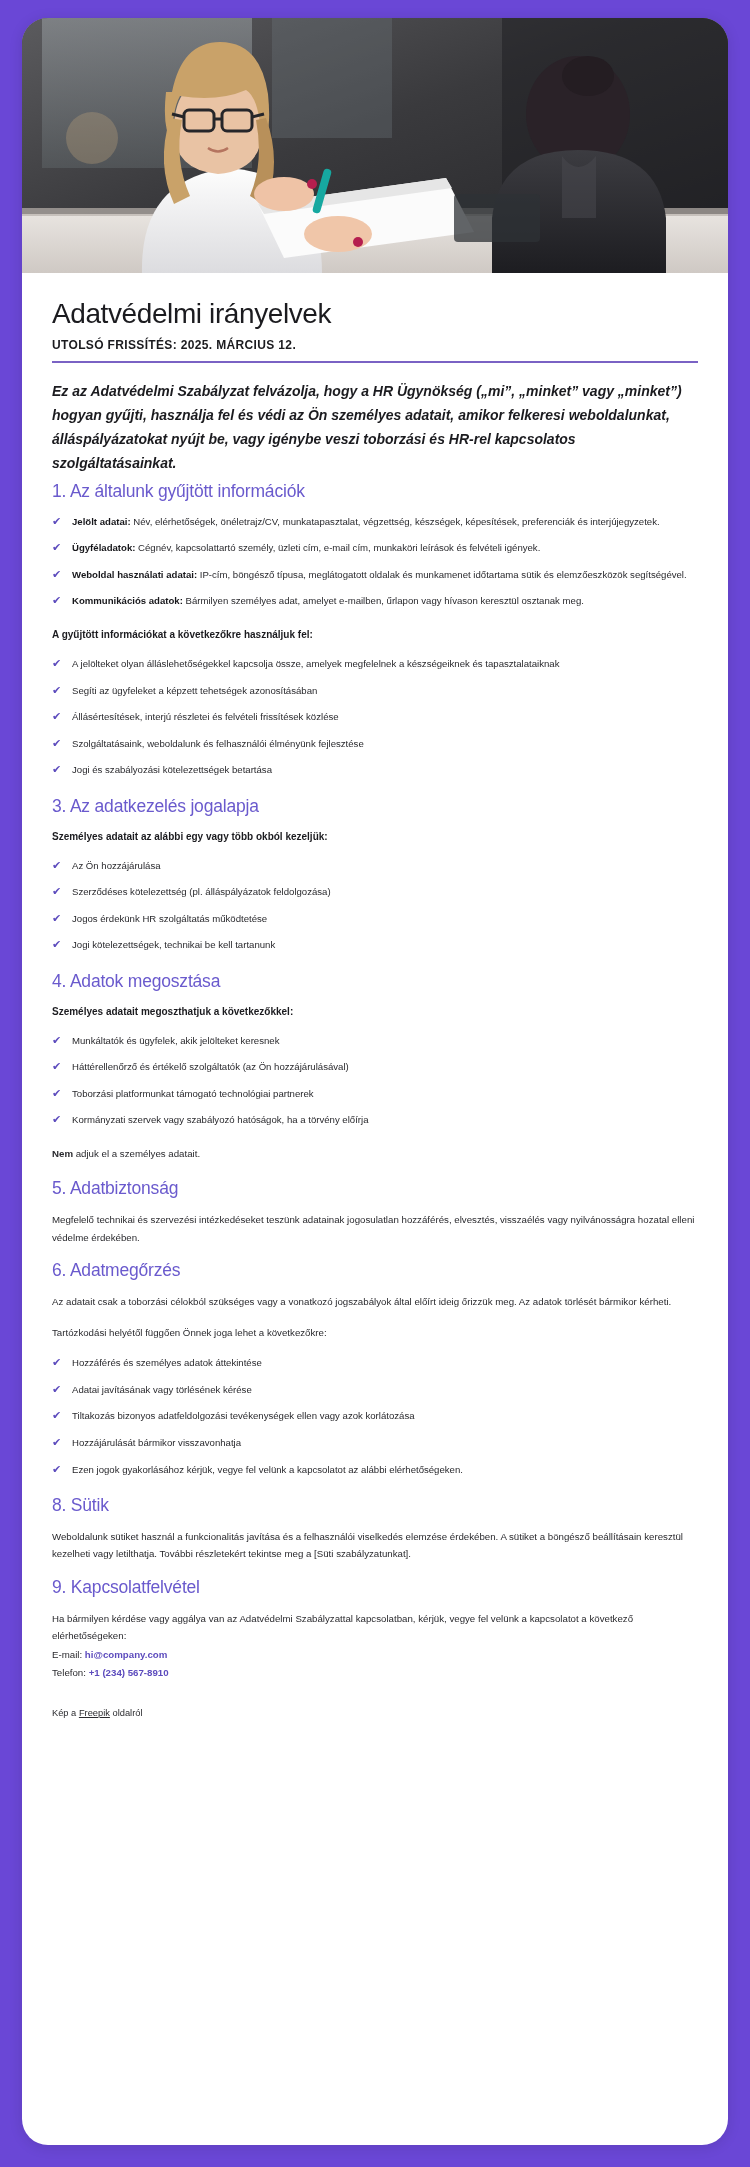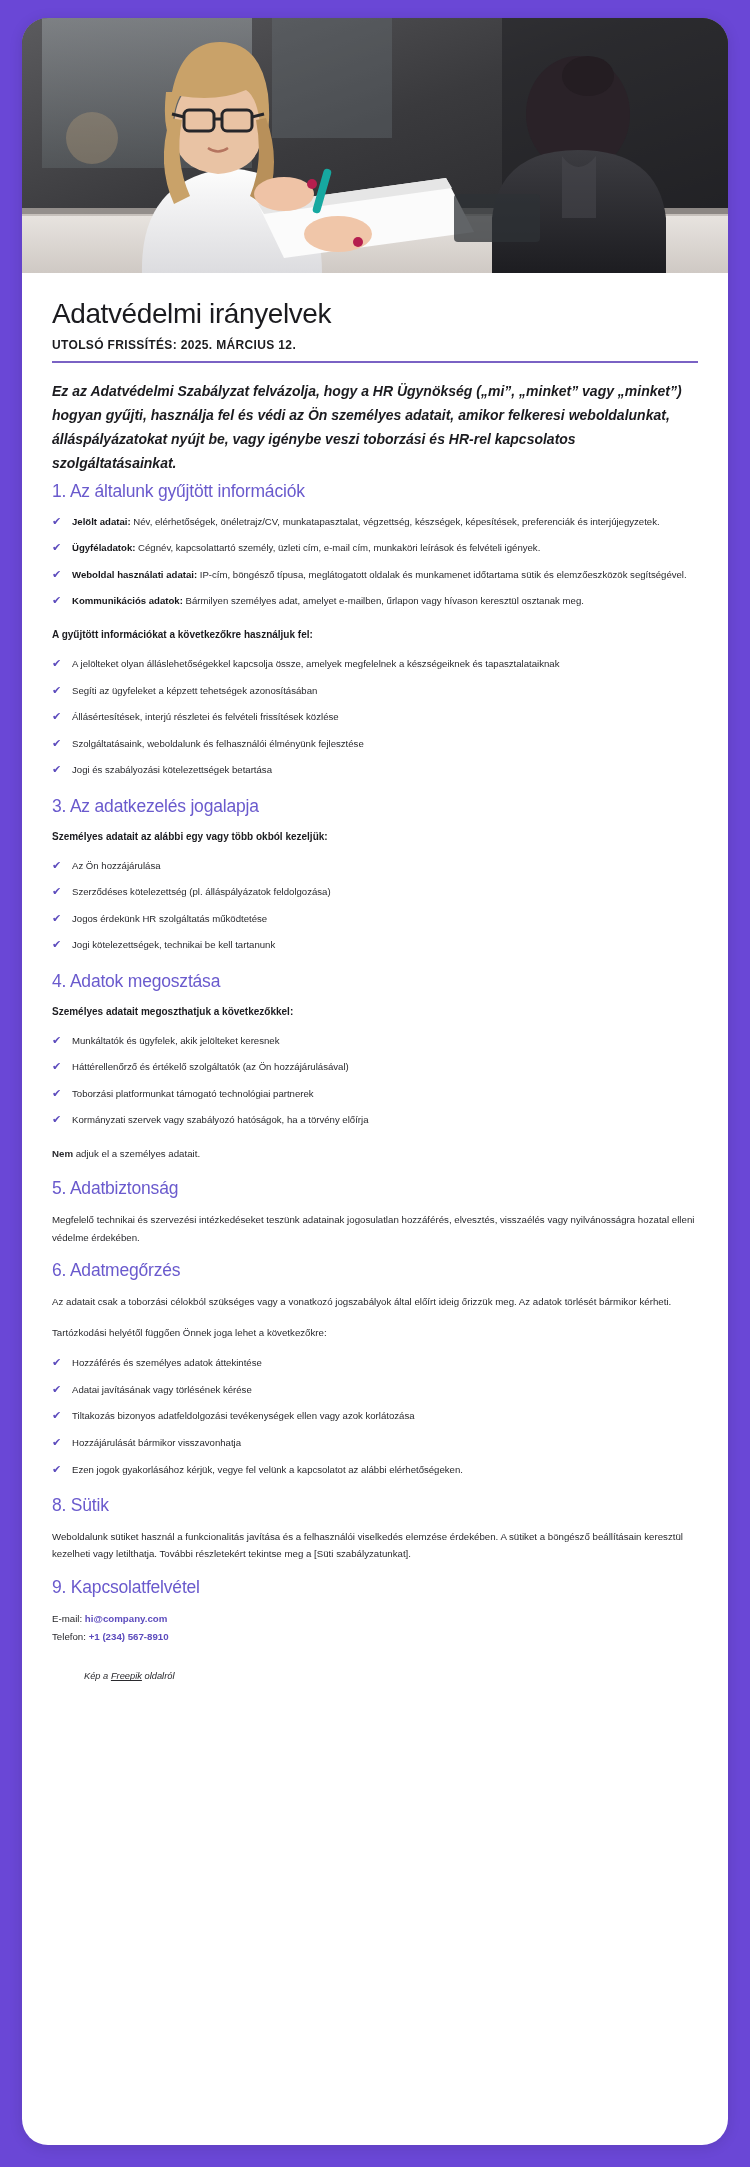--- a/index.html
+++ b/index.html
@@ -143,23 +143,21 @@
     color: #2a2a2e;
   }
   .contact-val {
     color: #5c4bbd;
     font-weight: 700;
   }
 
   .credit {
     margin-top: 26px;
     font-size: 9.3px;
-    font-style: italic;
     color: #2a2a2e;
-    margin-left: 32px;
   }
   .credit u { text-decoration: underline; }
 </style>
 </head>
 <body>
 
 <div class="page">
   <div class="card">
 
     <div class="hero">
@@ -289,20 +287,21 @@
         <li><span class="check">✔</span><span>Adatai javításának vagy törlésének kérése</span></li>
         <li><span class="check">✔</span><span>Tiltakozás bizonyos adatfeldolgozási tevékenységek ellen vagy azok korlátozása</span></li>
         <li><span class="check">✔</span><span>Hozzájárulását bármikor visszavonhatja</span></li>
         <li><span class="check">✔</span><span>Ezen jogok gyakorlásához kérjük, vegye fel velünk a kapcsolatot az alábbi elérhetőségeken.</span></li>
       </ul>
 
       <h2 class="section">8. Sütik</h2>
       <p class="body-text">Weboldalunk sütiket használ a funkcionalitás javítása és a felhasználói viselkedés elemzése érdekében. A sütiket a böngésző beállításain keresztül kezelheti vagy letilthatja. További részletekért tekintse meg a [Süti szabályzatunkat].</p>
 
       <h2 class="section">9. Kapcsolatfelvétel</h2>
+      <p class="body-text" style="margin-bottom:2px">Ha bármilyen kérdése vagy aggálya van az Adatvédelmi Szabályzattal kapcsolatban, kérjük, vegye fel velünk a kapcsolatot a következő elérhetőségeken:</p>
       <div class="contact-line">
         <span>E-mail:</span>
         <a class="contact-val" href="#" style="text-decoration:none">hi@company.com</a>
       </div>
       <div class="contact-line">
         <span>Telefon:</span>
         <a class="contact-val" href="#" style="text-decoration:none">+1 (234) 567-8910</a>
       </div>
 
       <div class="credit">

